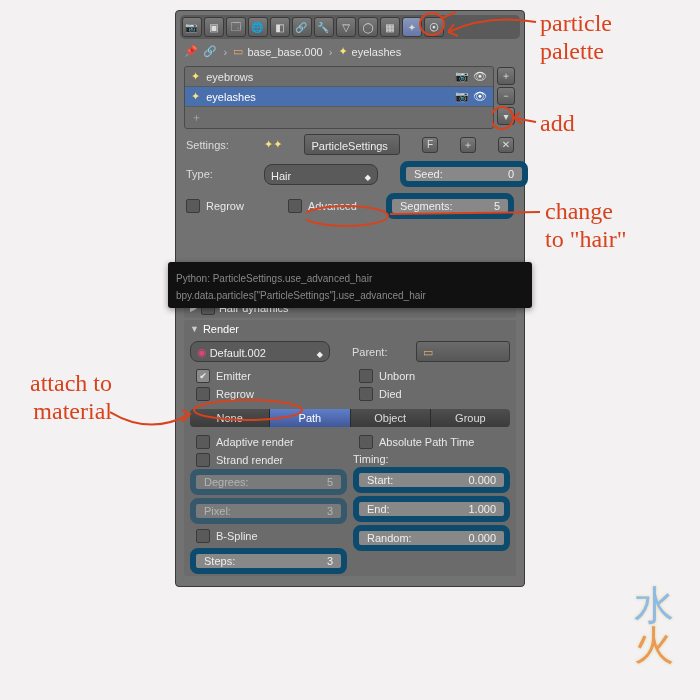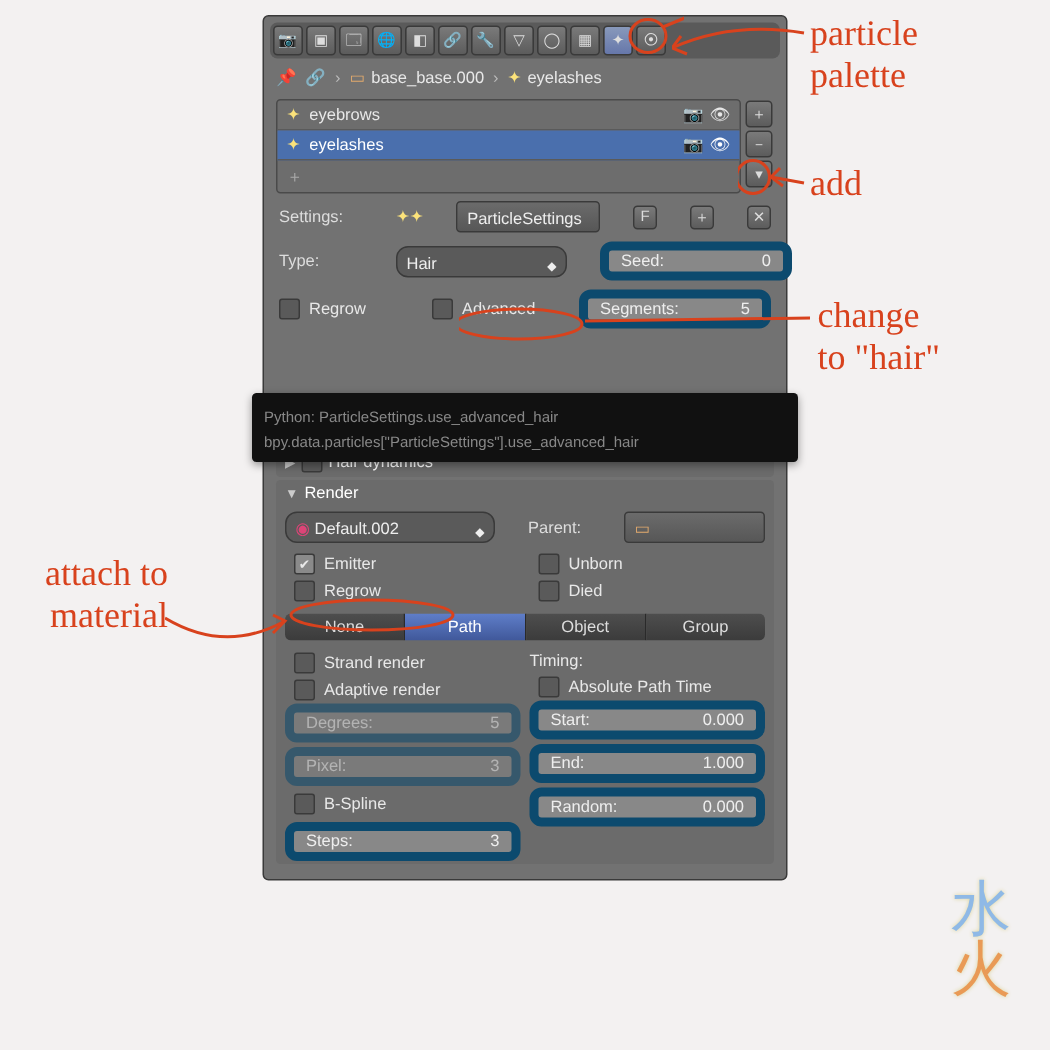--- a/index.html
+++ b/index.html
@@ -362,50 +362,50 @@
       <div class="seg">None</div>
       <div class="seg active">Path</div>
       <div class="seg">Object</div>
       <div class="seg">Group</div>
     </div>
 
     <div class="twocol">
       <div class="col">
         <div class="chk">
             <div class="box"></div>
+            <span>Adaptive render</span>
+          </div>
+        <div class="chk">
+            <div class="box"></div>
             <span>Strand render</span>
-          </div>
-        <div class="chk">
-            <div class="box"></div>
-            <span>Adaptive render</span>
           </div>
         <div class="numfield dim">
             <span>Degrees:</span>
             <span>5</span>
           </div>
         <div class="numfield dim" style="margin-top:3px">
             <span>Pixel:</span>
             <span>3</span>
           </div>
         <div class="chk" style="margin-top:3px">
             <div class="box"></div>
             <span>B-Spline</span>
           </div>
         <div class="numfield" style="margin-top:3px">
             <span>Steps:</span>
             <span>3</span>
           </div>
       </div>
       <div class="col">
+        <div class="chk">
+            <div class="box"></div>
+            <span>Absolute Path Time</span>
+          </div>
         <div class="chk" style="padding-left:0">
             <span>Timing:</span>
-          </div>
-        <div class="chk">
-            <div class="box"></div>
-            <span>Absolute Path Time</span>
           </div>
         <div class="numfield">
             <span>Start:</span>
             <span>0.000</span>
           </div>
         <div class="numfield" style="margin-top:3px">
             <span>End:</span>
             <span>1.000</span>
           </div>
         <div class="numfield" style="margin-top:3px">

